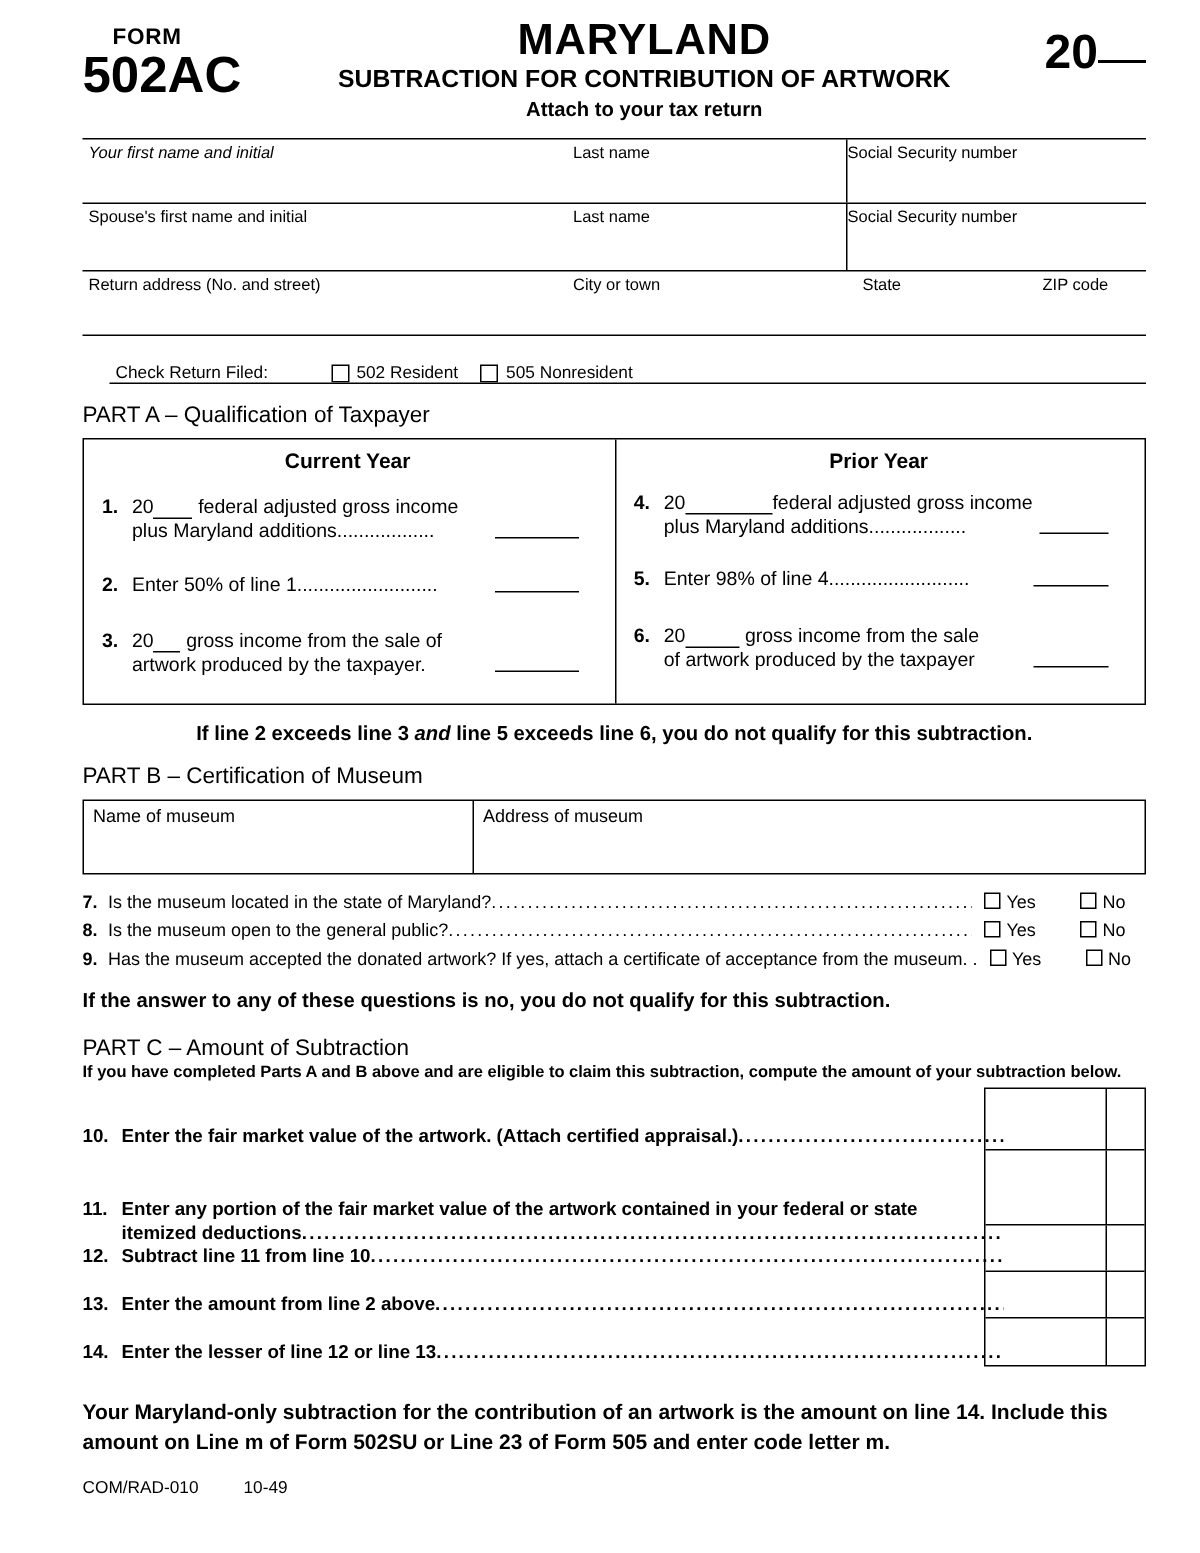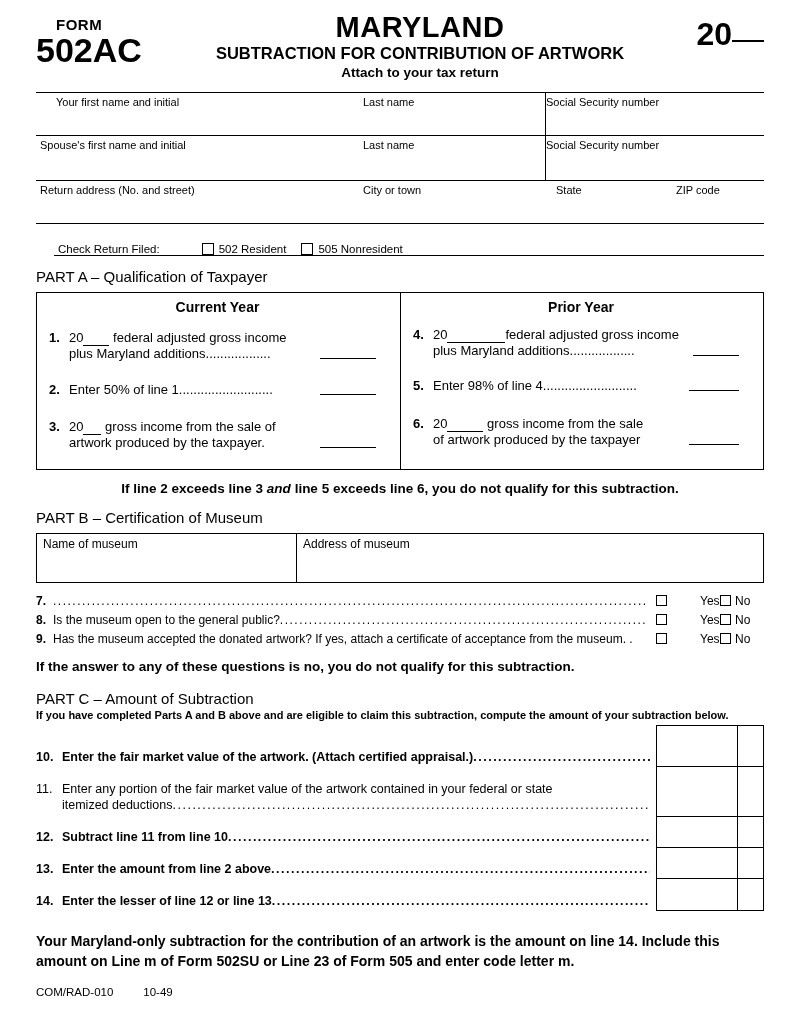--- a/index.html
+++ b/index.html
@@ -1,18 +1,18 @@
 <!DOCTYPE html>
 <html><head>
 <meta charset="utf-8">
 <style>
   * { box-sizing: border-box; }
   html,body { margin:0; padding:0; background:#fff; }
   body { width:800px; color:#000; font-family:"Liberation Sans","DejaVu Sans",sans-serif; }
-  .page { width:800px; height:1035px; padding:12px 36px 0 36px; position:relative; overflow:hidden; }
+  .page { width:800px; height:1035px; padding:12px 36px 0 55px; position:relative; overflow:hidden; }
 
   
   .hdr { display:flex; align-items:flex-start; height:76px; }
   .hdr-left { width:150px; padding-top:4px; }
   .form-label { font-size:15px; font-weight:bold; letter-spacing:.5px; padding-left:20px; }
   .form-number { font-size:34px; font-weight:bold; line-height:1.0; }
   .hdr-center { flex:1; text-align:center; }
   .state-name { font-size:29px; font-weight:bold; letter-spacing:.5px; line-height:1.05; }
   .hdr-title { font-size:16.5px; font-weight:bold; margin-top:2px; }
   .attach { font-size:13.5px; font-weight:bold; margin-top:2px; }
@@ -61,34 +61,34 @@
   .pb-cell2 { flex:1; border-left:1.5px solid #000; }
   .pb-lab { display:block; font-size:12px; padding:3px 0 0 6px; }
   .questions { margin-top:8px; }
   .pb-q { display:flex; align-items:center; font-size:12px; height:19px; }
   .pb-qno { font-weight:bold; width:17px; flex:none; }
   .leader { flex:1 1 auto; overflow:hidden; white-space:nowrap; letter-spacing:1.5px; color:#000; }
   .q-text { white-space:nowrap; }
   .ynbox { display:flex; align-items:center; flex:none; margin-left:8px; }
   .ynbox .cbq { width:11px; height:11px; border:1.2px solid #000; flex:none; }
   .ynbox .yn-lab { margin-left:4px; font-size:12px; }
-  .yes-col { width:56px;gap:29px; }
+  .yes-col { width:56px; }
   .no-col { width:44px; }
 
   
   .pc-intro { font-size:11px; font-weight:bold; margin-top:2px; }
   .pc-area { position:relative; height:196px; margin-top:2px; }
   .pc-grid { position:absolute; right:0; top:2px; width:108px; border:1.5px solid #000; }
   .pc-row { display:flex; border-bottom:1.5px solid #000; }
   .pc-row:last-child { border-bottom:none; }
   .pc-cell-d { flex:1; border-right:1.5px solid #000; }
   .pc-cell-c { width:25px; flex:none; }
   .h41 { height:41px; } .h50 { height:50px; } .h31 { height:31px; }
   .pc-line { position:absolute; left:0; width:614px; font-size:12.5px; font-weight:bold; display:flex; line-height:16px; }
-  .pc-line2 { position:absolute; left:0; width:614px; font-size:12.5px; font-weight:normal; line-height:16px; }
+  .pc-line2 { position:absolute; left:0; width:614px; font-size:12.5px; font-weight:bold; line-height:16px;margin-top:17px; }
   .pc-no { width:26px; flex:none; }
   .pc-ind { width:26px; flex:none; }
   .pc-wrap-l2 { display:flex; }
   .pc-note { font-size:14px; font-weight:bold; margin-top:12px; line-height:1.45; max-width:724px; }
 
   
   .page-foot { display:flex; font-size:11.5px; margin-top:14px; }
   .foot-right { margin-left:30px; }
 
   .it { font-style:italic; }
@@ -108,21 +108,21 @@
       <div class="hdr-title">SUBTRACTION FOR CONTRIBUTION OF ARTWORK</div>
       <div class="attach">Attach to your tax return</div>
     </div>
     <div class="hdr-right">
       <span class="year-prefix">20</span><span class="year-blank"></span>
     </div>
   </div>
 
   <div class="idtable">
     <div class="idrow">
-      <div class="idcell" style="left:16px;width:323px;">
+      <div class="idcell" style="left:0;width:323px;font-style:italic;">
         <span class="fld-label">Your first name and initial</span>
       </div>
       <div class="idcell" style="left:323px;width:186px;">
         <span class="fld-label">Last name</span>
       </div>
       <div class="idcell ssn-cell" style="left:509px;right:0;">
         <span class="fld-label center">Social Security number</span>
       </div>
     </div>
     <div class="idrow r2">
@@ -247,20 +247,21 @@
       <span class="pb-lab">Name of museum</span>
     </div>
     <div class="pb-cell2">
       <span class="pb-lab">Address of museum</span>
     </div>
   </div>
 
   <div class="questions">
     <div class="pb-q">
       <span class="pb-qno">7.</span>
+      <span class="q-text">Is the museum located in the state of Maryland? </span>
       <span class="leader">........................................................................................................................................................................</span>
       <span class="ynbox yes-col">
           <span class="cbq"></span>
           <span class="yn-lab">Yes</span>
         </span>
       <span class="ynbox no-col">
           <span class="cbq"></span>
           <span class="yn-lab">No</span>
         </span>
     </div>

